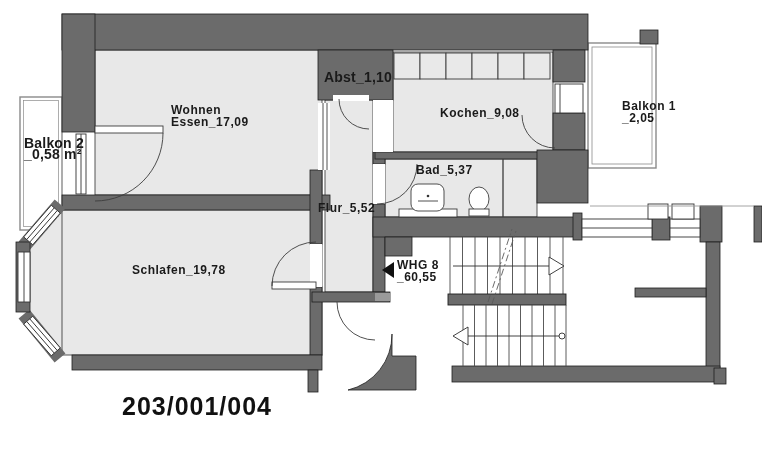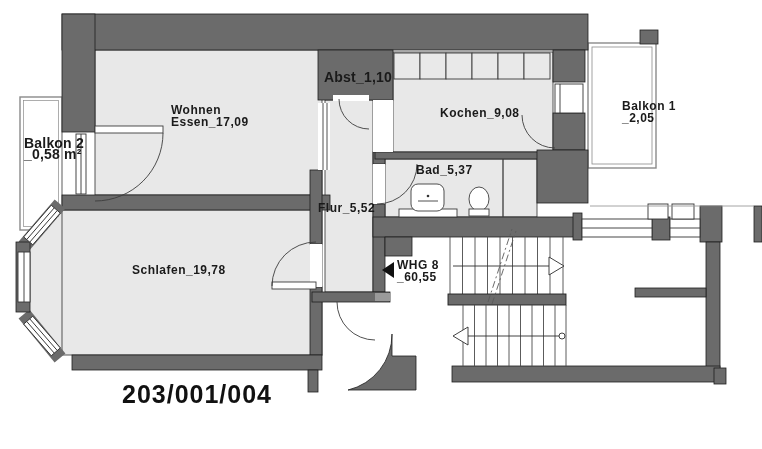--- a/index.html
+++ b/index.html
@@ -2,21 +2,21 @@
 <html><head>
 <meta charset="utf-8">
 <style>
   html,body{margin:0;padding:0;background:#fff;}
   #plan-root{position:relative;width:762px;height:449px;background:#fff;overflow:hidden;
              font-family:"Liberation Sans",sans-serif;}
   #plan-root svg{position:absolute;left:0;top:0;}
   .label{position:absolute;color:#1a1a1a;font-size:12px;font-weight:bold;
          letter-spacing:.5px;line-height:12px;white-space:nowrap;}
   .label.small{font-size:14px;letter-spacing:.2px;line-height:11px;}
-  .plan-number{position:absolute;left:122px;top:380px;font-size:25px;font-weight:600;
+  .plan-number{position:absolute;left:122px;top:392px;font-size:25px;font-weight:600;
                letter-spacing:1px;color:#111;}
 </style>
 </head>
 <body>
 
 <div id="plan-root">
 
 <svg width="762" height="449" viewBox="0 0 762 449">
 
   <g fill="#ffffff" stroke="#8a8a8a">

